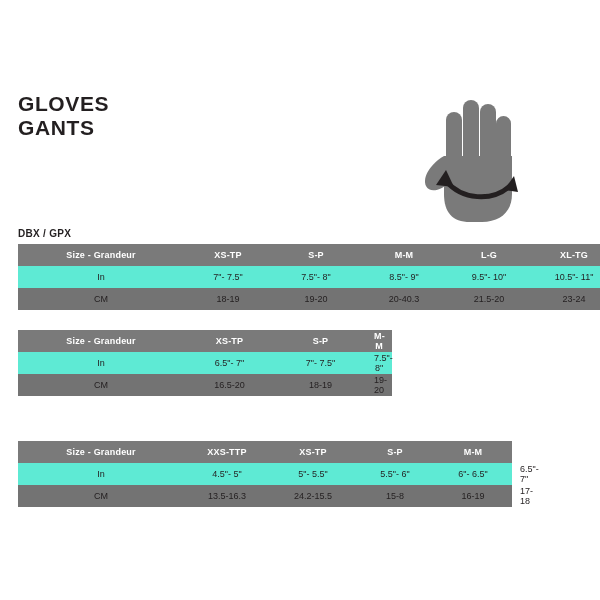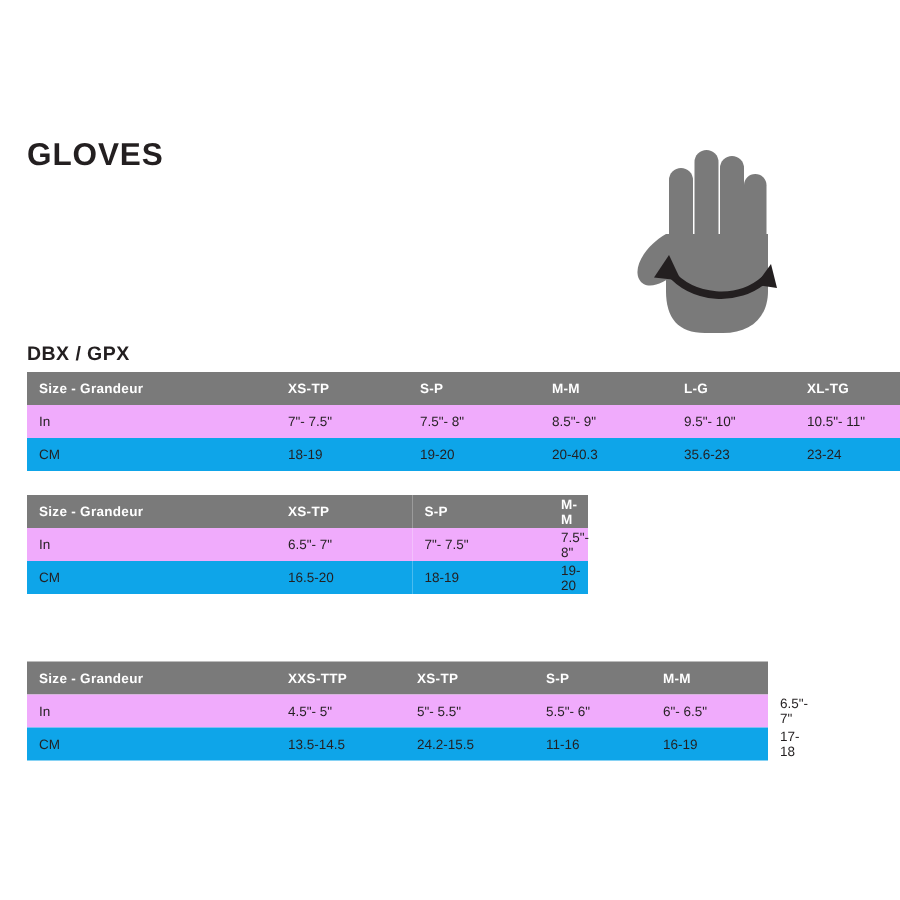--- a/index.html
+++ b/index.html
@@ -45,52 +45,52 @@
     height: 150px;
   }
 
   
   .section {
     position: absolute;
     left: 18px;
     width: 564px;
   }
   .section-title {
-    font-size: 13px;
+    font-size: 10px;
     font-weight: bold;
     letter-spacing: 0.3px;
     margin-bottom: 5px;
     color: #231f20;
   }
   table.size-table {
     border-collapse: collapse;
     table-layout: fixed;
     width: 100%;
     font-size: 9px;
   }
   table.size-table th,
   table.size-table td {
     height: 22px;
     padding: 0 8px;
-    text-align: left;
+    text-align: center;
     vertical-align: middle;
     border: none;
   }
   table.size-table thead th {
     background: #7a7a7a;
     color: #ffffff;
     font-weight: bold;
     font-size: 9px;
     letter-spacing: 0.2px;
   }
   table.size-table tbody tr.row-odd td {
-    background: #f0abfc;
+    background: #5eead4;
   }
   table.size-table tbody tr.row-even td {
-    background: #0ea5e9;
+    background: #737373;
   }
   table.size-table tbody td {
     color: #231f20;
   }
   table.size-table tbody td.label-col {
     font-size: 9px;
   }
 
   
   #sec-dbx { top: 228px; }
@@ -102,20 +102,21 @@
   #sec-woman table { width: 374px; }
   #sec-junior table { width: 470px; }
 </style>
 </head>
 <body>
 
 <div class="page">
 
   <div class="title-block">
     <div class="title-line">GLOVES</div>
+    <div class="title-line">GANTS</div>
   </div>
 
   <div class="hand-wrap">
     <svg width="150" height="150" viewBox="0 0 150 150" xmlns="http://www.w3.org/2000/svg" aria-hidden="true">
       <g fill="#7a7a7a">
 
         <rect x="46" y="26" width="16" height="68" rx="8"></rect>
         <rect x="63" y="14" width="16" height="80" rx="8"></rect>
         <rect x="80" y="18" width="16" height="76" rx="8"></rect>
         <rect x="96" y="30" width="15" height="64" rx="7.5"></rect>
@@ -155,21 +156,21 @@
           <td>8.5"- 9"</td>
           <td>9.5"- 10"</td>
           <td>10.5"- 11"</td>
           <td>11.5"- 12"</td>
         </tr>
         <tr class="row-even">
           <td class="label-col">CM</td>
           <td>18-19</td>
           <td>19-20</td>
           <td>20-40.3</td>
-          <td>35.6-23</td>
+          <td>21.5-20</td>
           <td>23-24</td>
           <td>24 +</td>
         </tr>
       </tbody>
     </table>
   </div>
 
   <div class="section" id="sec-woman">
     <table class="size-table">
       <thead>
@@ -213,23 +214,23 @@
         <tr class="row-odd">
           <td class="label-col">In</td>
           <td>4.5"- 5"</td>
           <td>5"- 5.5"</td>
           <td>5.5"- 6"</td>
           <td>6"- 6.5"</td>
           <td>6.5"- 7"</td>
         </tr>
         <tr class="row-even">
           <td class="label-col">CM</td>
-          <td>13.5-14.5</td>
+          <td>13.5-16.3</td>
           <td>24.2-15.5</td>
-          <td>11-16</td>
+          <td>15-8</td>
           <td>16-19</td>
           <td>17-18</td>
         </tr>
       </tbody>
     </table>
   </div>
 
 </div>
 
 </body></html>

